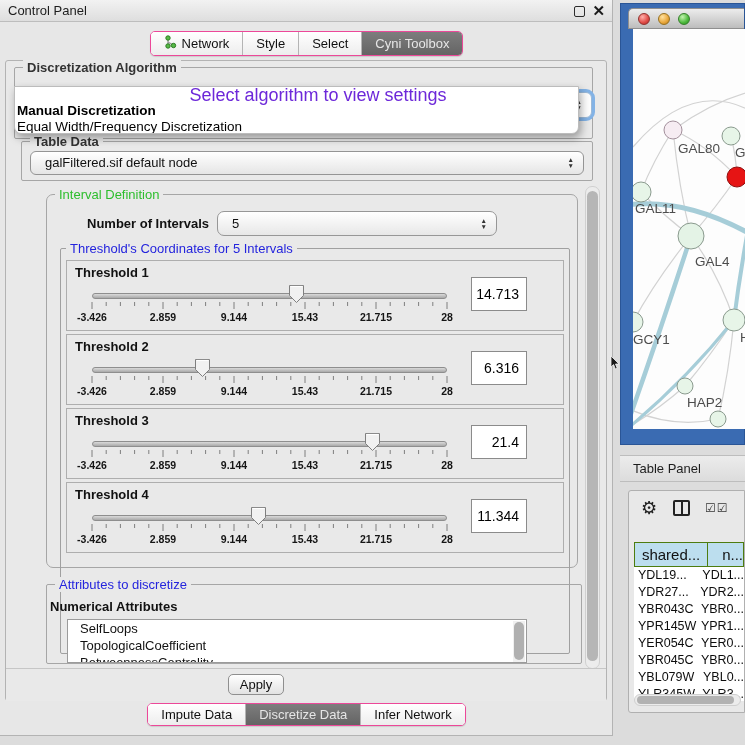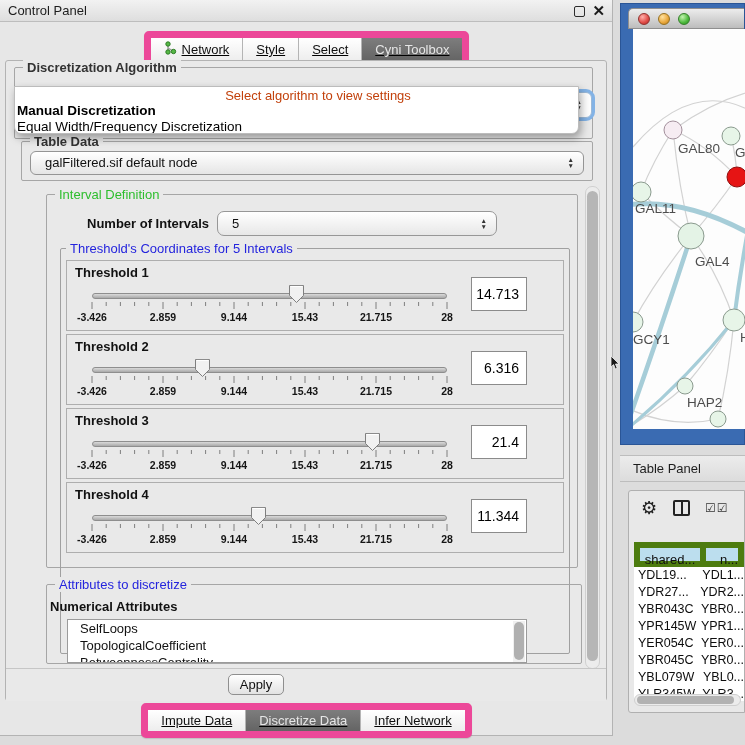--- a/index.html
+++ b/index.html
@@ -10,50 +10,50 @@
   
   .control-panel { position:absolute; left:0; top:0; width:613px; height:736px; background:#e7e7e7; border-right:1px solid #b3b3b3; border-bottom:1px solid #b3b3b3; }
   .cp-titlebar { position:absolute; left:0; top:0; width:100%; height:22px; background:linear-gradient(#f2f2f2,#dedede); border-bottom:1px solid #bdbdbd; }
   .cp-title { position:absolute; left:8px; top:0; line-height:22px; font-size:13px; color:#1d1d1d; }
   .float-btn { position:absolute; right:27px; top:6px; width:11px; height:11px; border:1.6px solid #2c2c2c; border-radius:2px; background:transparent; }
   .close-btn { position:absolute; right:7px; top:1px; font-size:15px; font-weight:bold; color:#1b1b1b; line-height:20px; }
 
   .tabrow { position:absolute; left:0; width:613px; display:flex; justify-content:center; }
   .tabrow.top { top:31px; }
   .tabrow.bottom { top:703px; }
-  .seg { display:inline-flex; border:7px solid #ec4899; border-radius:5px; overflow:hidden; background:#fff; box-shadow:0 1px 1px rgba(0,0,0,0.12);text-decoration:underline; }
+  .seg { display:inline-flex; border:1px solid #ec4899; border-radius:5px; overflow:hidden; background:#fff; box-shadow:0 1px 1px rgba(0,0,0,0.12); }
   .seg-btn { padding:3px 13px; font-size:13px; color:#101010; background:linear-gradient(#ffffff,#ededed); border-right:1px solid #b4b4b4; display:flex; align-items:center; gap:5px; white-space:nowrap; }
   .seg-btn:last-child { border-right:none; }
   .seg-btn.sel { background:linear-gradient(#7d7d7d,#646464); color:#e6e6e6; }
 
   .cp-body { position:absolute; left:5px; top:60px; width:602px; height:641px; background:#e9e9e9; border:1px solid #b3b3b3; border-radius:3px; }
 
   .group { position:absolute; border:1px solid #a6a6a6; border-radius:2px; }
   .group-title { position:absolute; top:-8px; left:8px; background:#e9e9e9; padding:0 4px; font-size:13px; color:#333; font-weight:600; }
   .group-title.green { color:#2dbe2d; font-weight:normal; }
   .group-title.blue { color:#2424dd; font-weight:normal; }
 
   
   .algo-group { left:8px; top:6px; width:579px; height:72px; }
   .combo-ghost { position:absolute; left:545px; top:24px; width:32px; height:26px; background:#fdfdfd; border:1px solid #9bb9d8; border-radius:6px; box-shadow:0 0 0 3px #83b3e6; }
 
   .popup { position:absolute; left:8px; top:25px; width:565px; height:48px; background:#ffffff; border:1px solid #bcbcbc; border-radius:0 0 7px 7px; box-shadow:2px 4px 9px rgba(0,0,0,0.35); z-index:30; overflow:hidden; }
-  .popup-hint { text-align:center; font-size:13px; color:#c2410c; line-height:15px; margin-top:1px;padding-left:43px; }
+  .popup-hint { text-align:center; font-size:18px; color:#6d28d9; line-height:15px; margin-top:1px;padding-left:43px; }
   .popup-item { font-size:13.5px; color:#000; line-height:16px; padding-left:2px; }
   .popup-item.first { font-weight:bold; }
 
   .tabledata-group { left:15px; top:80px; width:572px; height:40px; }
   .combo { position:absolute; left:8px; top:9px; right:8px; height:24px; border:1px solid #949494; border-radius:6px; background:linear-gradient(#ffffff,#e5e5e5); }
   .combo-text { position:absolute; left:14px; top:0; line-height:22px; font-size:13px; color:#111; }
   .updown { position:absolute; right:9px; top:50%; transform:translateY(-50%); font-size:6.5px; color:#333; text-align:center; }
   .updown::before { content:"▲"; display:block; line-height:6px; }
   .updown::after { content:"▼"; display:block; line-height:6px; }
 
   
-  .interval-group { left:40px; top:133px; width:532px; height:374px; }
+  .interval-group { left:40px; top:133px; width:532px; height:374px;border-radius:7px; }
   .noi-label { position:absolute; left:40px; top:21px; font-size:13px; font-weight:bold; color:#111; }
   .spinner { position:absolute; left:170px; top:16px; width:280px; height:25px; border:1px solid #979797; border-radius:7px; background:linear-gradient(#ffffff,#e7e7e7); }
   .spinner-text { position:absolute; left:14px; line-height:23px; font-size:13px; color:#111; }
 
   .thr-group { position:absolute; left:13px; top:53px; width:510px; height:406px; border:1px solid #a0a0a0; border-radius:2px; }
   .thr-group > .group-title { left:5px; }
   .thr-box { position:absolute; left:5px; width:498px; height:71px; border:1px solid #aeaeae; background:#e9e9e9; }
   .thr-label { position:absolute; left:8px; top:4px; font-size:13px; font-weight:bold; color:#111; }
   .track { position:absolute; left:25px; top:32px; width:355px; height:6px; border-radius:3px; border:1px solid #8e8e8e; background:linear-gradient(#dadada,#a9a9a9); }
   .handle { position:absolute; top:23px; width:17px; height:20px; }
@@ -88,21 +88,21 @@
   
   .table-panel { position:absolute; left:620px; top:455px; width:125px; height:258px; }
   .tp-titlebar { position:absolute; left:0; top:0; width:100%; height:27px; background:linear-gradient(#ececec,#dcdcdc); border-top:1px solid #bdbdbd; border-bottom:1px solid #bdbdbd; }
   .tp-title { position:absolute; left:13px; line-height:26px; font-size:13px; color:#1d1d1d; }
   .tp-body { position:absolute; left:8px; top:35px; width:117px; height:223px; background:#e8e8e8; border:1px solid #b0b0b0; border-radius:3px 0 0 3px; }
   .gear { position:absolute; left:12px; top:6px; font-size:18px; color:#222; }
   .colicon { position:absolute; left:44px; top:9px; width:17px; height:16px; border:2px solid #222; border-radius:2px; }
   .colicon::after { content:""; position:absolute; left:5.5px; top:0; width:2px; height:12px; background:#222; }
   .checks { position:absolute; left:76px; top:10px; font-size:12px; color:#333; letter-spacing:1px; }
   .tbl-header { position:absolute; left:5px; top:51px; right:0; height:25px; display:flex; }
-  .th-cell { background:#bcdeee; border:6px solid #4d7c0f; font-size:13px; color:#111; line-height:23px; }
+  .th-cell { background:#bcdeee; border:1px solid #4d7c0f; font-size:15px; color:#111; line-height:23px; }
   .th-cell.c1 { width:77px; text-align:center; }
   .th-cell.c2 { flex:1; padding-left:14px; border-left:none; }
   .tbl-rows { position:absolute; left:5px; top:76px; right:0; height:134px; background:#fff; overflow:hidden; }
   .tbl-row { display:flex; height:17px; }
   .td-cell { font-size:12.5px; color:#0d0d0d; line-height:17px; white-space:nowrap; }
   .td-cell.c1 { width:77px; padding-left:4px; }
   .td-cell.c2 { flex:1; padding-left:4px; }
   .hscrollbar { position:absolute; left:5px; right:3px; bottom:6px; height:12px; background:#ececec; border:1px solid #cfcfcf; border-radius:6px; }
   .hscrollbar .thumb { position:absolute; left:2px; top:1px; height:8px; width:92%; background:#b2b2b2; border-radius:4px; }
 

